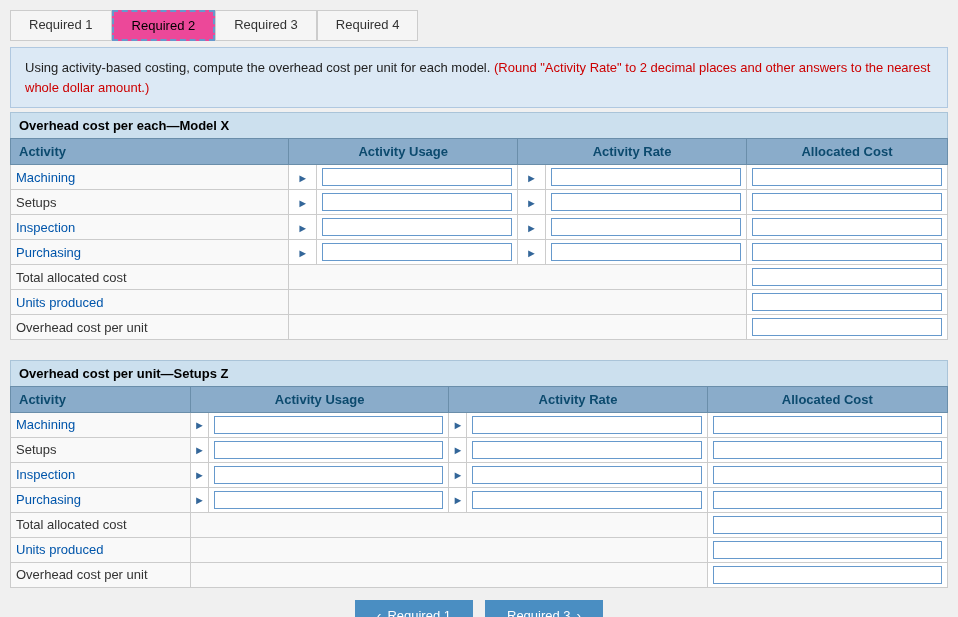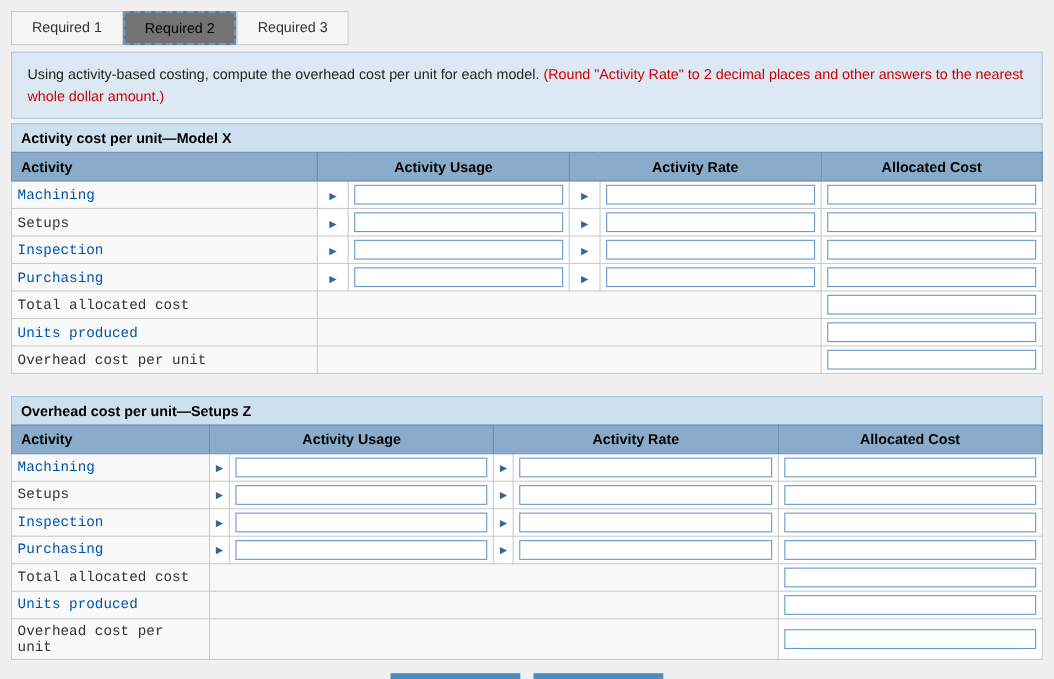--- a/index.html
+++ b/index.html
@@ -19,21 +19,21 @@
     }
     .tab {
       padding: 6px 18px;
       border: 1px solid #ccc;
       background: #f5f5f5;
       cursor: pointer;
       font-size: 13px;
       color: #333;
     }
     .tab.active {
-      background: #737373;
+      background: #ec4899;
       border-bottom: 1px solid #fff;
       border: 2px dashed #6699cc;
       font-weight: normal;
       color: #000;
     }
     .tab:not(.active) {
       border-bottom: 1px solid #ccc;
     }
 
     
@@ -65,21 +65,21 @@
       border-bottom: none;
     }
 
     table {
       width: 100%;
       border-collapse: collapse;
     }
 
     table th {
       background: #8aacca;
-      color: #000000;
+      color: #0c4a6e;
       text-align: center;
       padding: 5px 8px;
       font-weight: bold;
       border: 1px solid #6a8eaa;
       font-size: 13px;
     }
 
     table th.first-col {
       text-align: left;
       width: 180px;
@@ -90,21 +90,20 @@
       padding: 3px 5px;
       background: #fff;
       height: 24px;
       font-size: 13px;
     }
 
     table td.label-cell {
       background: #f9f9f9;
       color: #333;
       width: 180px;
-      font-family: Liberation Mono, monospace;
     }
 
     table td.label-cell.blue-text {
       color: #0055aa;
     }
 
     .cell-input {
       border: 1px solid #6699cc;
       background: #ffffff;
       height: 18px;
@@ -145,28 +144,29 @@
       border: none;
     }
   </style>
 </head>
 <body>
 
 <div class="tabs">
   <div class="tab">Required 1</div>
   <div class="tab active">Required 2</div>
   <div class="tab">Required 3</div>
+  <div class="tab">Required 4</div>
 </div>
 
 <div class="info-box">
   <span>Using activity-based costing, compute the overhead cost per unit for each model. </span><span class="highlight">(Round "Activity Rate" to 2 decimal places and other answers to the nearest whole dollar amount.)</span>
 </div>
 
 <div class="section">
-  <div class="section-header">Activity cost per unit—Model X</div>
+  <div class="section-header">Overhead cost per each—Model X</div>
   <table>
     <thead>
       <tr>
         <th class="first-col">Activity</th>
         <th colspan="2">Activity Usage</th>
         <th colspan="2">Activity Rate</th>
         <th>Allocated Cost</th>
       </tr>
     </thead>
     <tbody>

